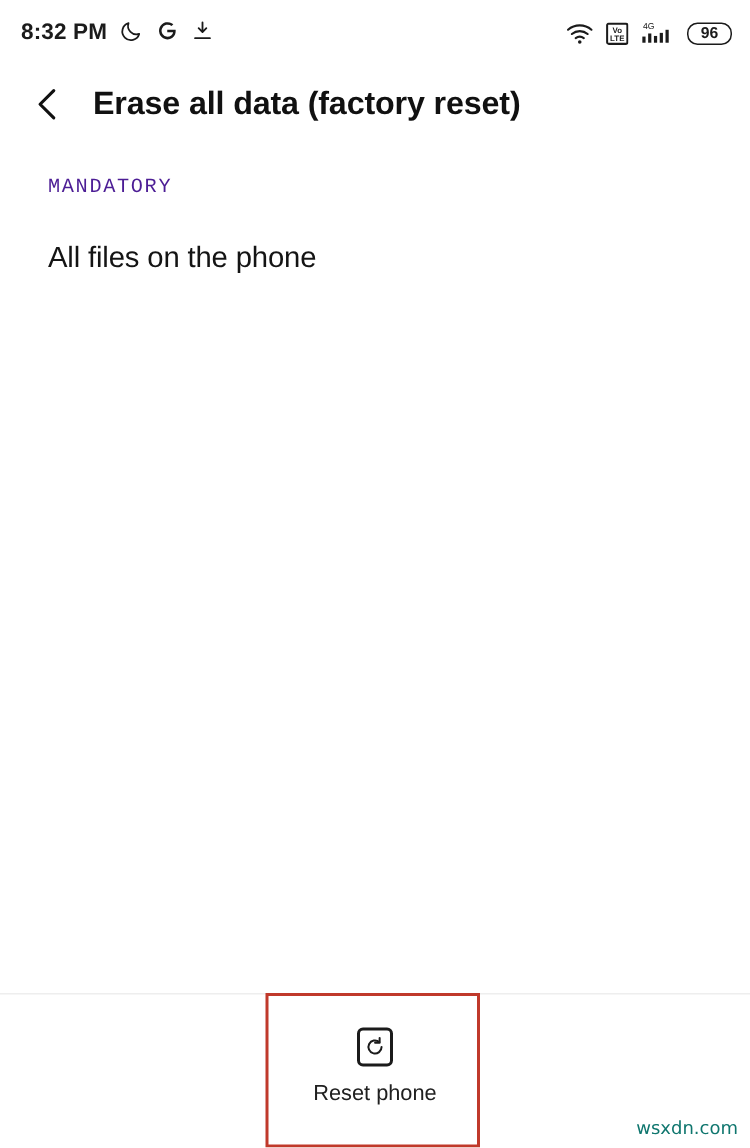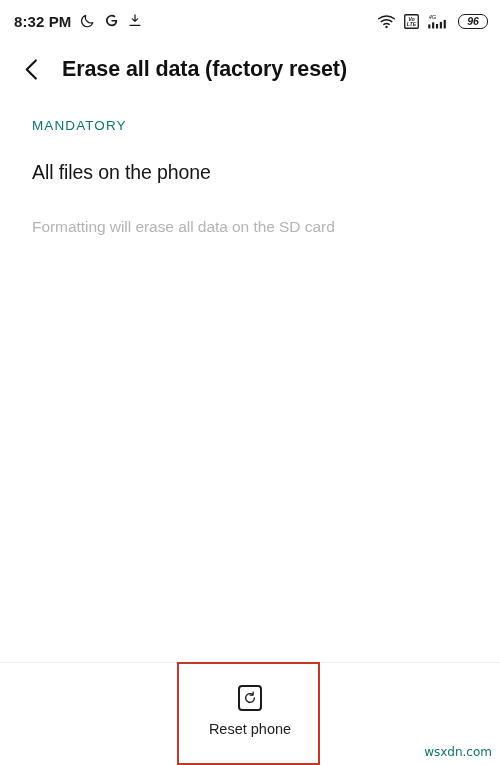--- a/index.html
+++ b/index.html
@@ -31,23 +31,22 @@
     gap: 9px;
   }
   .status-time {
     font-size: 15px;
     font-weight: bold;
     color: #1b1b1b;
     letter-spacing: 0.1px;
   }
   .status-right {
     display: flex;
-    align-items: center;
+    align-items: flex-end;
     gap: 8px;
-    font-style: italic;
   }
   .icon-moon, .icon-g, .icon-dl, .icon-wifi, .icon-volte,
   .icon-signal, .icon-battery {
     display: inline-flex;
     align-items: center;
     justify-content: center;
     color: #1b1b1b;
   }
   .battery-pill {
     border: 1.6px solid #1b1b1b;
@@ -89,24 +88,25 @@
     letter-spacing: -0.1px;
     white-space: nowrap;
   }
 
   
   .content {
     padding-top: 22px;
   }
   .section-label {
     font-size: 13.5px;
-    color: #0f766e;
+    color: #4c1d95;
     letter-spacing: 1.1px;
     padding: 0 32px;
     font-weight: normal;
+    font-family: Liberation Mono, monospace;
   }
   .list {
     margin-top: 26px;
   }
   .list-item {
     padding: 0 32px;
     margin-bottom: 30px;
     cursor: pointer;
   }
   .item-title {
@@ -258,21 +258,20 @@
 
   <div class="section-label">MANDATORY</div>
 
   <div class="list">
 
     <div class="list-item">
       <div class="item-title">All files on the phone</div>
     </div>
 
     <div class="list-item">
-      <div class="item-subtitle">Formatting will erase all data on the SD card</div>
     </div>
 
   </div>
 </div>
 
 <div class="bottom-bar">
   <div class="reset-action">
     <span class="reset-icon-box">
       <svg width="14" height="14" viewBox="0 0 24 24">
         <path d="M19.5 12a7.5 7.5 0 1 1-2.6-5.7" fill="none" stroke="#1b1b1b" stroke-width="2.3" stroke-linecap="round"></path>

